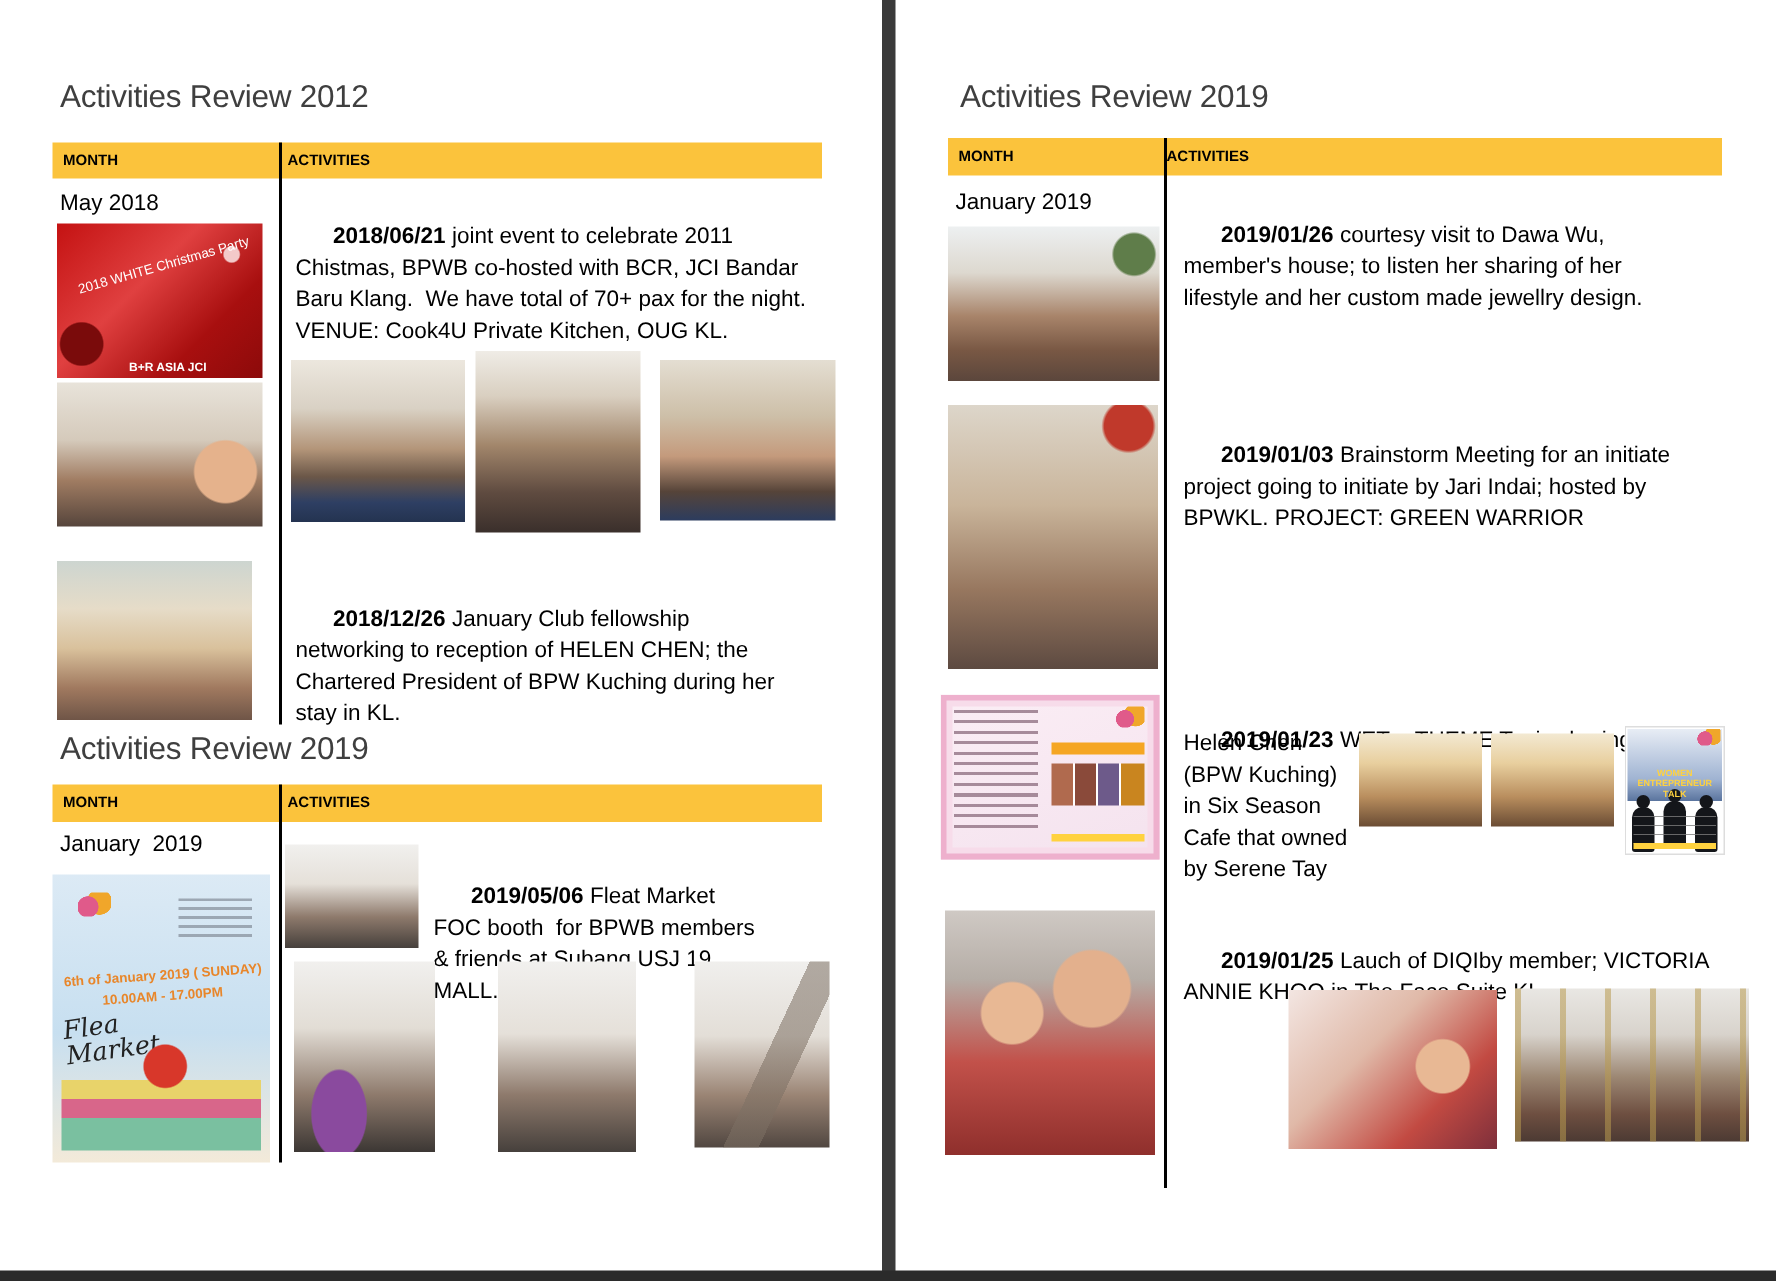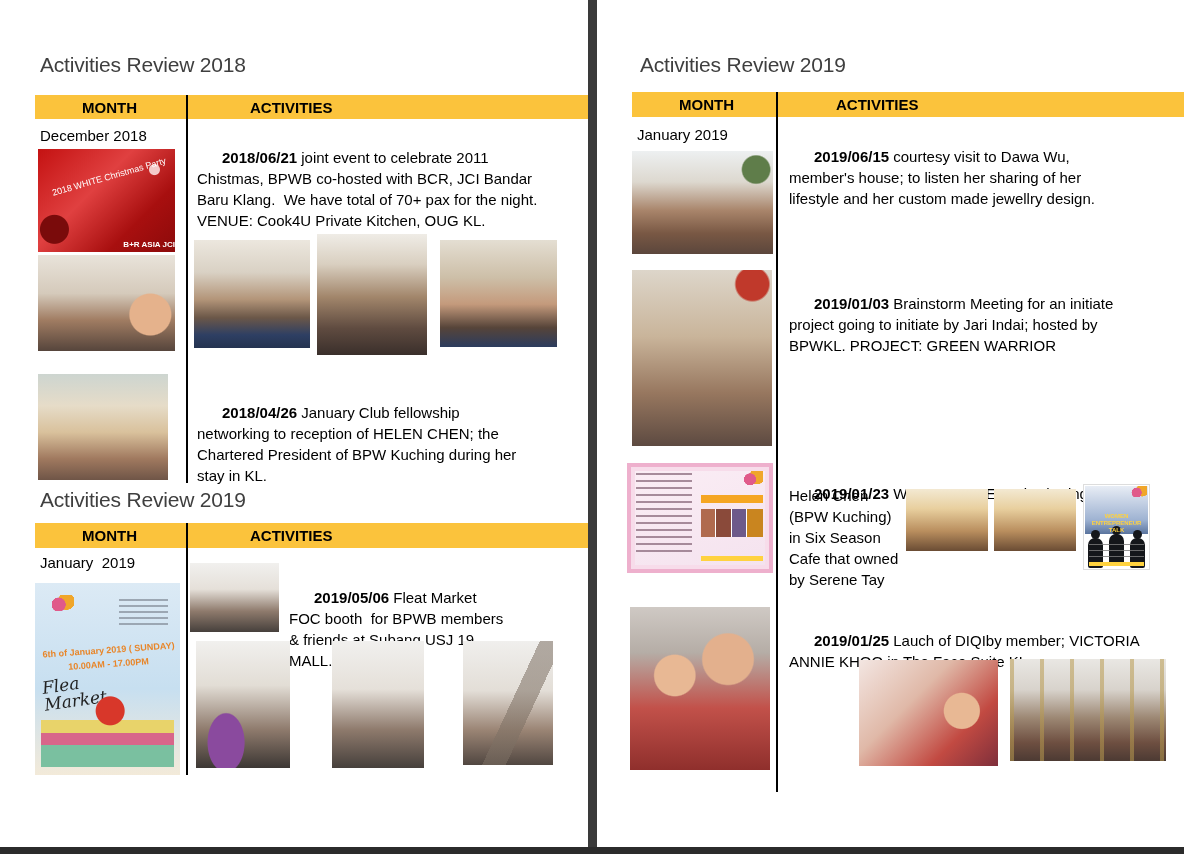--- a/index.html
+++ b/index.html
@@ -4,21 +4,21 @@
 <style>
   html,body{margin:0;padding:0;background:#fff;}
   .canvas{position:relative;width:1184px;height:854px;background:#ffffff;overflow:hidden;
           font-family:"Liberation Sans",sans-serif;color:#000;}
   
   .v-divider{position:absolute;left:588px;top:0;width:9px;height:854px;background:var(--divider,#3a3a3a);}
   .bottom-bar{position:absolute;left:0;top:847px;width:1184px;height:7px;background:#2b2b2b;}
   
   .page-title{position:absolute;font-size:21px;font-weight:400;color:var(--titlec,#3f3f3f);letter-spacing:-.2px;white-space:nowrap;}
   
-  .hdr{position:absolute;height:25px;background:var(--yellow,#fbc33c);display:flex;align-items:center;font-weight:700;font-size:15px;padding-left:40px;}
+  .hdr{position:absolute;height:25px;background:var(--yellow,#fbc33c);display:flex;align-items:center;font-weight:700;font-size:10px;}
   .hdr .hm{margin-left:7px;}
   .col-line{position:absolute;width:2px;background:#000;}
   
   .txt{position:absolute;font-size:15px;line-height:21px;color:#000;white-space:pre-wrap;}
   .txt b{font-weight:700;}
   .month-label{position:absolute;font-size:15px;white-space:pre-wrap;}
   
   .photo{position:absolute;overflow:hidden;}
   .g-warm1{background:linear-gradient(180deg,#ece7de 0%,#d9d1c4 30%,#b39579 55%,#6b5748 72%,#2e3f63 88%,#243350 100%);}
   .g-warm2{background:linear-gradient(180deg,#efece6 0%,#d9cfc0 25%,#a2866b 52%,#5f4b40 78%,#3a2f2b 100%);}
@@ -30,21 +30,21 @@
   .g-mall-esc{background:linear-gradient(115deg,rgba(0,0,0,0) 0 52%,rgba(125,112,100,.55) 52% 68%,rgba(0,0,0,0) 68%),linear-gradient(180deg,#f0efed 0%,#e3ded7 40%,#9a8474 72%,#514741 100%);}
   .g-home{background:radial-gradient(circle at 88% 18%,#5f7d4a 0 9%,rgba(0,0,0,0) 10%),linear-gradient(180deg,#edf0f1 0%,#ddd8cf 30%,#a8846a 58%,#795844 80%,#5b463c 100%);}
   .g-cafe18{background:radial-gradient(circle at 86% 8%,#c0392b 0 8%,rgba(0,0,0,0) 9%),linear-gradient(180deg,#ddd6ca 0%,#c9b49a 38%,#97775f 70%,#5d4a41 100%);}
   .g-six{background:linear-gradient(180deg,#f3e9d2 0%,#e8cf9e 32%,#b98e5e 68%,#6a4c34 100%);}
   .g-women2{background:radial-gradient(circle at 32% 42%,#e8b894 0 15%,rgba(0,0,0,0) 16%),radial-gradient(circle at 70% 32%,#e3b08d 0 17%,rgba(0,0,0,0) 18%),linear-gradient(180deg,#cfc9c4 0%,#b5ada6 28%,#c2514a 62%,#8f2f2c 100%);}
   .g-launch{background:radial-gradient(circle at 74% 48%,#e8b894 0 15%,rgba(0,0,0,0) 16%),linear-gradient(135deg,#f3e6e2 0%,#e0b9a8 38%,#c24a42 72%,#7e2f3b 100%);}
   .g-aud{background:repeating-linear-gradient(90deg,rgba(184,154,79,.55) 0 4px,rgba(0,0,0,0) 4px 30px),linear-gradient(180deg,#e9e7e3 0%,#d8d3cc 30%,#9c8773 58%,#6e4f41 82%,#4c3a33 100%);}
   
   .xmas{background:radial-gradient(circle at 85% 20%,#f3c9c9 0 5px,rgba(0,0,0,0) 6px),radial-gradient(circle at 12% 78%,#7a0b0b 0 14px,rgba(0,0,0,0) 15px),linear-gradient(135deg,#c41212 0%,#e04040 40%,#a80f0f 72%,#8c0a0a 100%);}
   .xp-title{position:absolute;top:22px;left:12px;right:2px;color:#fff;font-size:9px;transform:rotate(-16deg);white-space:nowrap;}
-  .xp-logos{position:absolute;bottom:3px;left:0;right:0;text-align:right;font-size:8px;font-weight:700;color:#fff;}
+  .xp-logos{position:absolute;bottom:3px;left:0;right:0;text-align:left;font-size:8px;font-weight:700;color:#fff;padding-left:48px;}
   
   .flea{background:linear-gradient(180deg,#dceaf5 0%,#c7dff0 55%,#f3ead9 100%);}
   .fl-lines{position:absolute;top:16px;left:58%;width:34%;height:26px;background:repeating-linear-gradient(180deg,#8d97a3 0 2px,rgba(0,0,0,0) 2px 6px);opacity:.8;}
   .fl-logo{position:absolute;top:12px;left:12%;width:22px;height:16px;background:radial-gradient(circle at 30% 60%,#e05a8a 0 38%,rgba(0,0,0,0) 40%),radial-gradient(circle at 65% 40%,#f0a62a 0 48%,rgba(0,0,0,0) 50%);}
   .fl-date{position:absolute;top:62px;left:6px;right:4px;text-align:center;color:#e8862a;font-size:9px;font-weight:700;transform:rotate(-4deg);}
   .fl-time{position:absolute;top:76px;left:6px;right:4px;text-align:center;color:#e8862a;font-size:9px;font-weight:700;transform:rotate(-4deg);}
   .fl-title{position:absolute;top:92px;left:8px;font-family:"DejaVu Serif",serif;font-style:italic;font-size:17px;color:#222;transform:rotate(-8deg);line-height:17px;width:70px;}
   .fl-art{position:absolute;bottom:8px;left:6px;right:6px;height:78px;
           background:radial-gradient(circle at 52% 28%,#d8372a 0 14px,rgba(0,0,0,0) 15px),
                      radial-gradient(circle at 50% 34%,#f6d9c0 0 8px,rgba(0,0,0,0) 9px),
@@ -66,48 +66,48 @@
   .silp-lines{position:absolute;bottom:4px;left:6px;right:6px;height:22px;background:repeating-linear-gradient(180deg,#7c7c7c 0 1px,rgba(0,0,0,0) 1px 6px);opacity:.8;}
   .silp-hl{position:absolute;bottom:4px;left:6px;right:6px;height:4px;background:#ffd23f;}
 </style>
 </head>
 <body>
 
 <div class="canvas">
 
   <div>
 
-    <div class="page-title" style="left:40px;top:53px;">Activities Review 2018</div>
+    <div class="page-title" style="left:40px;top:53px;">Activities Review 2012</div>
 
     <div class="hdr" style="left:35px;top:95px;width:513px;height:24px;">
       <span class="hm">MONTH</span>
       <span style="margin-left:113px;">ACTIVITIES</span>
     </div>
     <div class="col-line" style="left:186px;top:95px;height:388px;"></div>
 
-    <div class="month-label" style="left:40px;top:127px;">December 2018</div>
+    <div class="month-label" style="left:40px;top:127px;">May 2018</div>
 
     <div class="photo xmas" style="left:38px;top:149px;width:137px;height:103px;">
       <span class="xp-title">2018 WHITE Christmas Party</span>
       <span class="xp-logos">B+R ASIA    JCI</span>
     </div>
     <div class="photo g-selfie" style="left:38px;top:255px;width:137px;height:96px;"></div>
 
     <div class="txt" style="left:197px;top:126px;width:352px;">
       <b>2018/06/21</b><span> joint event to celebrate 2011 Chistmas, BPWB co-hosted with BCR, JCI Bandar Baru Klang.  We have total of 70+ pax for the night.  VENUE: Cook4U Private Kitchen, OUG KL.</span>
     </div>
 
     <div class="photo g-warm1" style="left:194px;top:240px;width:116px;height:108px;"></div>
     <div class="photo g-warm2" style="left:317px;top:234px;width:110px;height:121px;"></div>
     <div class="photo g-warm3" style="left:440px;top:240px;width:117px;height:107px;"></div>
 
     <div class="photo g-lunch" style="left:38px;top:374px;width:130px;height:106px;"></div>
 
     <div class="txt" style="left:197px;top:381px;width:336px;">
-      <b>2018/04/26</b><span> January Club fellowship networking to reception of HELEN CHEN; the Chartered President of BPW Kuching during her stay in KL.</span>
+      <b>2018/12/26</b><span> January Club fellowship networking to reception of HELEN CHEN; the Chartered President of BPW Kuching during her stay in KL.</span>
     </div>
 
     <div class="page-title" style="left:40px;top:488px;">Activities Review 2019</div>
 
     <div class="hdr" style="left:35px;top:523px;width:513px;height:25px;">
       <span class="hm">MONTH</span>
       <span style="margin-left:113px;">ACTIVITIES</span>
     </div>
     <div class="col-line" style="left:186px;top:523px;height:252px;"></div>
 
@@ -142,21 +142,21 @@
       <span class="hm">MONTH</span>
       <span style="margin-left:102px;">ACTIVITIES</span>
     </div>
     <div class="col-line" style="left:776px;top:92px;height:700px;"></div>
 
     <div class="month-label" style="left:637px;top:126px;">January 2019</div>
 
     <div class="photo g-home" style="left:632px;top:151px;width:141px;height:103px;"></div>
 
     <div class="txt" style="left:789px;top:125px;width:340px;">
-      <b>2019/06/15</b><span> courtesy visit to Dawa Wu, member's house; to listen her sharing of her lifestyle and her custom made jewellry design.</span>
+      <b>2019/01/26</b><span> courtesy visit to Dawa Wu, member's house; to listen her sharing of her lifestyle and her custom made jewellry design.</span>
     </div>
 
     <div class="photo g-cafe18" style="left:632px;top:270px;width:140px;height:176px;"></div>
 
     <div class="txt" style="left:789px;top:272px;width:362px;">
       <b>2019/01/03</b><span> Brainstorm Meeting for an initiate project going to initiate by Jari Indai; hosted by BPWKL. PROJECT: GREEN WARRIOR</span>
     </div>
 
     <div class="photo flyer" style="left:627px;top:463px;width:146px;height:110px;">
       <span class="fly-lines"></span>

